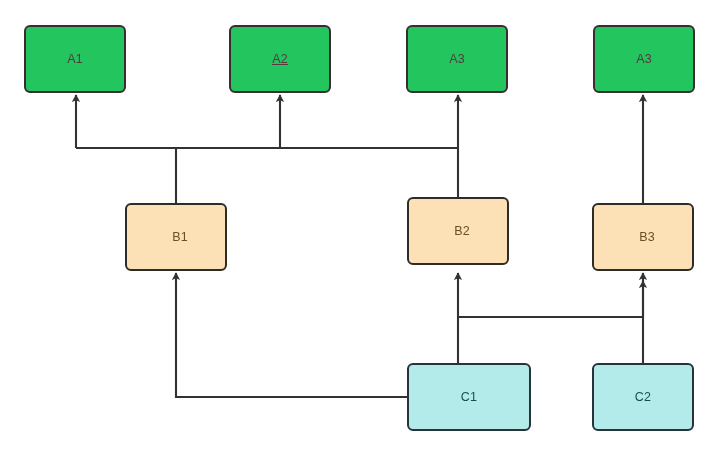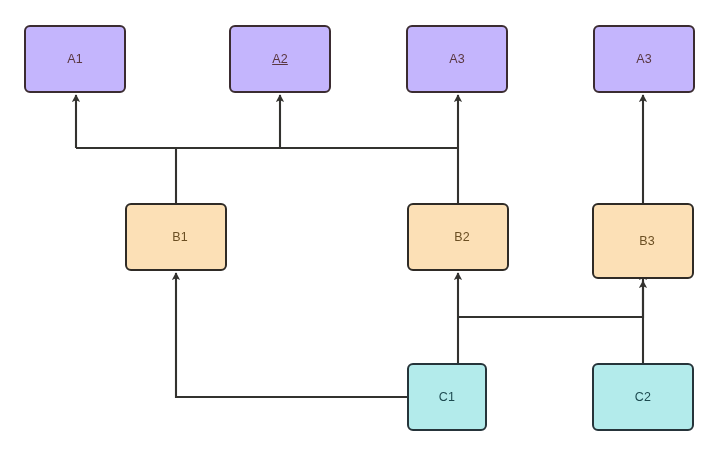--- a/index.html
+++ b/index.html
@@ -14,21 +14,21 @@
     position:absolute;
     box-sizing:border-box;
     border:2px solid #33292e;
     border-radius:6px;
     display:flex;align-items:center;justify-content:center;
     font-size:12.5px;
     letter-spacing:.2px;
     user-select:none;
   }
   .node .node-label{pointer-events:none;}
-  .node.tier-a{background:#c4b5fd;border-color:#3b2c31;color:#5a3740;}
+  .node.tier-a{background:#22c55e;border-color:#3b2c31;color:#5a3740;}
   .node.tier-b{background:#fce0b6;border-color:#2f2b26;color:#6b4f23;padding-left:8px;}
   .node.tier-c{background:#b3ebeb;border-color:#26343a;color:#1d4a50;}
 </style>
 </head>
 <body>
 
 <div id="canvas">
 
   <svg id="edge-layer" viewBox="0 0 717 458" width="717" height="458" aria-hidden="true">
     <defs>
@@ -74,29 +74,29 @@
   </div>
 
   <div class="node tier-a" style="left:593px;top:25px;width:102px;height:68px;">
     <span class="node-label">A3</span>
   </div>
 
   <div class="node tier-b" style="left:125px;top:203px;width:102px;height:68px;">
     <span class="node-label">B1</span>
   </div>
 
-  <div class="node tier-b" style="left:407px;top:203px;width:102px;height:68px;">
+  <div class="node tier-b" style="left:407px;top:197px;width:102px;height:68px;">
     <span class="node-label">B2</span>
   </div>
 
-  <div class="node tier-b" style="left:592px;top:203px;width:102px;height:76px;">
+  <div class="node tier-b" style="left:592px;top:203px;width:102px;height:68px;">
     <span class="node-label">B3</span>
   </div>
 
-  <div class="node tier-c" style="left:407px;top:363px;width:80px;height:68px;">
+  <div class="node tier-c" style="left:407px;top:363px;width:124px;height:68px;">
     <span class="node-label">C1</span>
   </div>
 
   <div class="node tier-c" style="left:592px;top:363px;width:102px;height:68px;">
     <span class="node-label">C2</span>
   </div>
 
 </div>
 
 </body></html>

